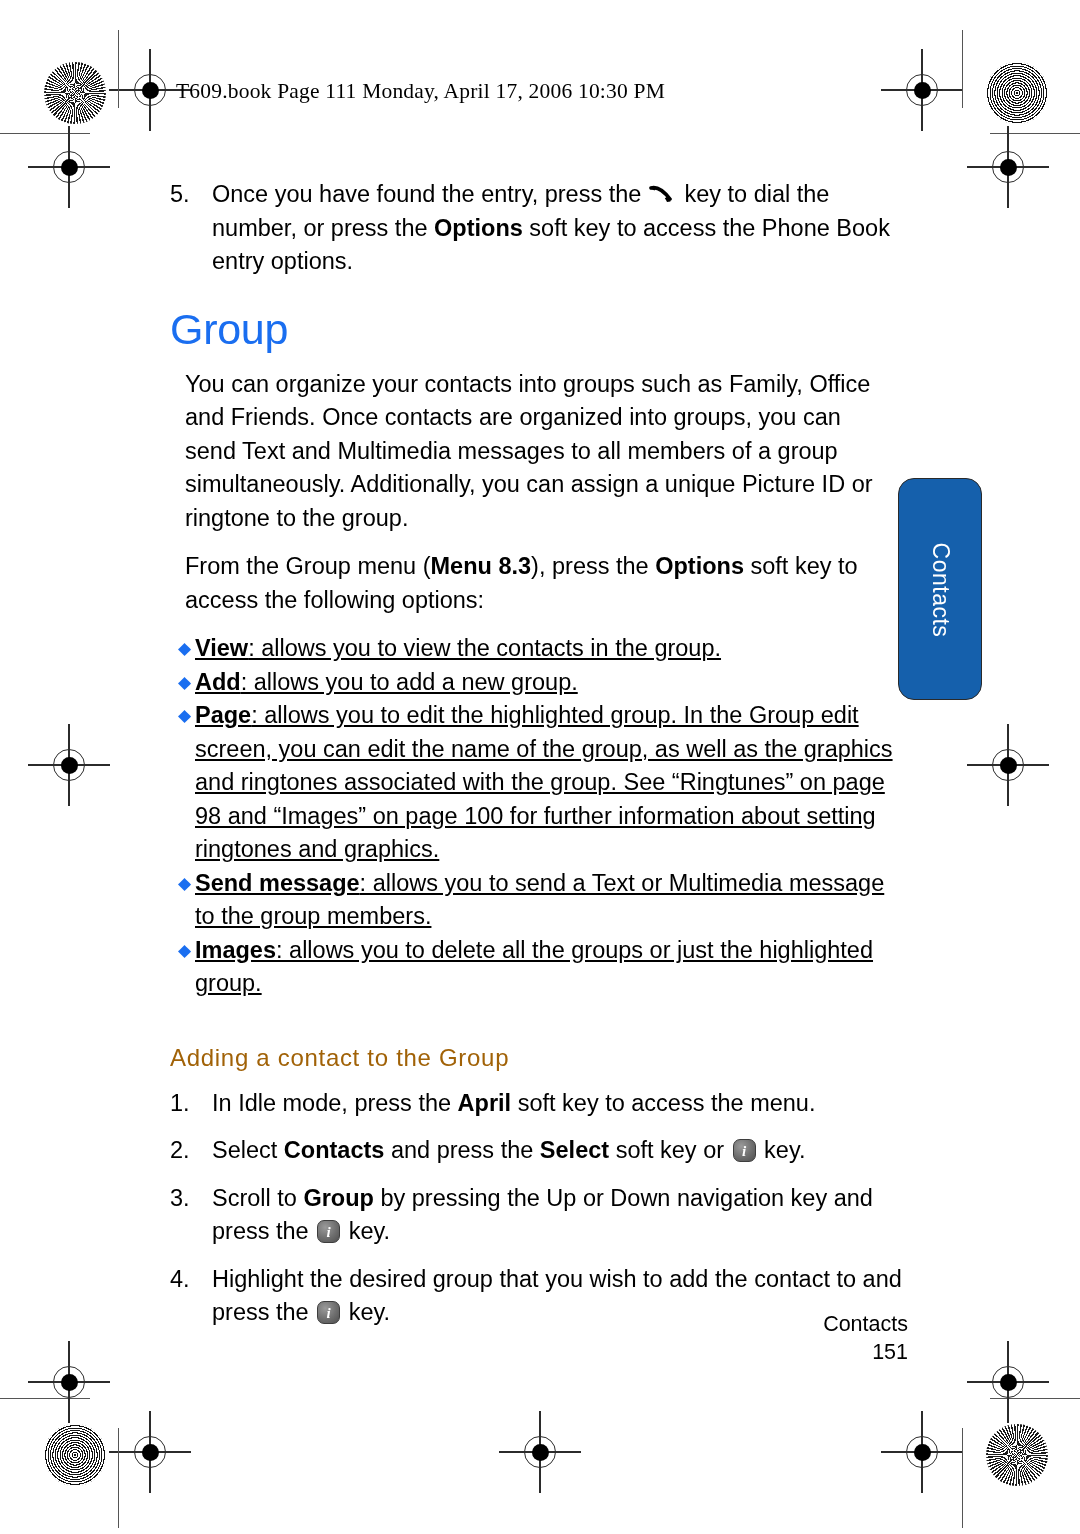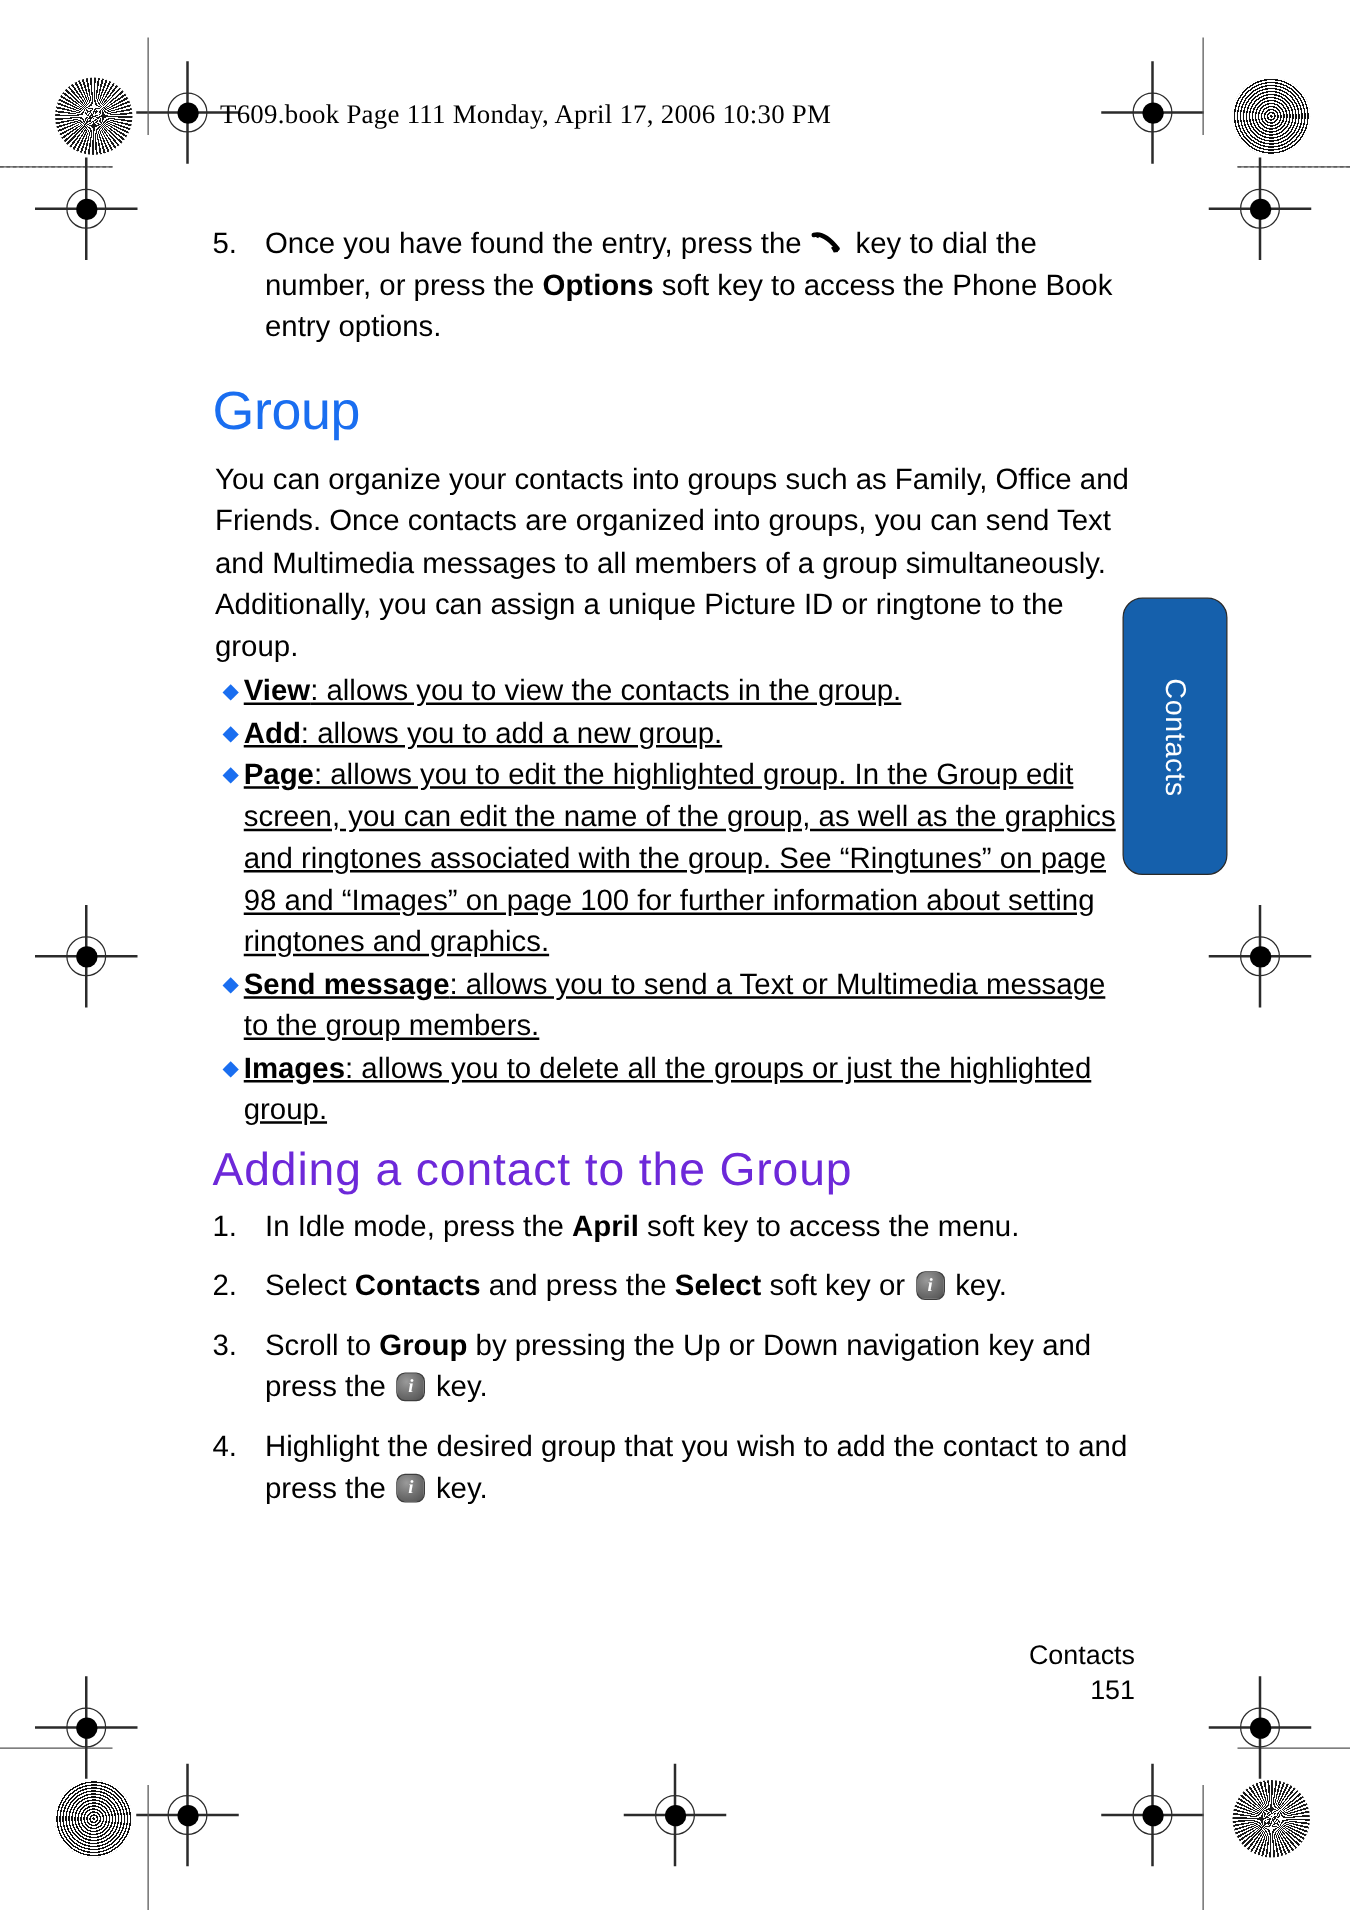--- a/index.html
+++ b/index.html
@@ -118,32 +118,32 @@
 
   .h1-blue {
     color: #1a6ef0;
     font-size: 43px;
     line-height: 48px;
     font-weight: normal;
     margin: 26px 0 14px 0;
     letter-spacing: -0.3px;
   }
   .h2-blue {
-    color: #6d28d9;
-    font-size: 37px;
+    color: #a16207;
+    font-size: 24px;
     line-height: 34px;
     font-weight: normal;
-    margin: 14px 0 12px 0;
+    margin: 40px 0 12px 0;
     letter-spacing: 0.7px;
   }
 
   .para {
     font-size: 23.5px;
     line-height: 33.5px;
-    margin: 2px;
+    margin: 15px;
   }
 
   .bullet-row {
     display: flex;
     align-items: flex-start;
     font-size: 23.5px;
     line-height: 33.5px;
     margin-left: 8px;
   }
   .bullet-row .dia {
@@ -334,20 +334,21 @@
               <path d="M1.5 3.2 C4 2.2 6 2.6 7.5 3.6 L5.5 6.6 C4 5.6 2.6 5 1.5 5.2 Z" fill="#000"></path>
               <path d="M18.5 12.5 C20 14 21 16 21.5 17.5 L18 18 C17.4 16.6 16.6 15.2 15.8 14.2 Z" fill="#000"></path>
             </svg></span> key to dial the number, or press the <b>Options</b> soft key to access the Phone Book entry options.</span>
       </div>
     </div>
 
   <h1 class="h1-blue">Group</h1>
 
   <p class="para">You can organize your contacts into groups such as Family, Office and Friends. Once contacts are organized into groups, you can send Text and Multimedia messages to all members of a group simultaneously. Additionally, you can assign a unique Picture ID or ringtone to the group.</p>
 
+  <p class="para" id="para2">From the Group menu (<b>Menu 8.3</b>), press the <b>Options</b> soft key to access the following options:</p>
 
   <div id="bullets">
       <div class="bullet-row">
         <span class="dia">◆</span>
         <span class="btxt"><b>View</b>: allows you to view the contacts in the group.</span>
       </div>
       <div class="bullet-row">
         <span class="dia">◆</span>
         <span class="btxt"><b>Add</b>: allows you to add a new group.</span>
       </div>

